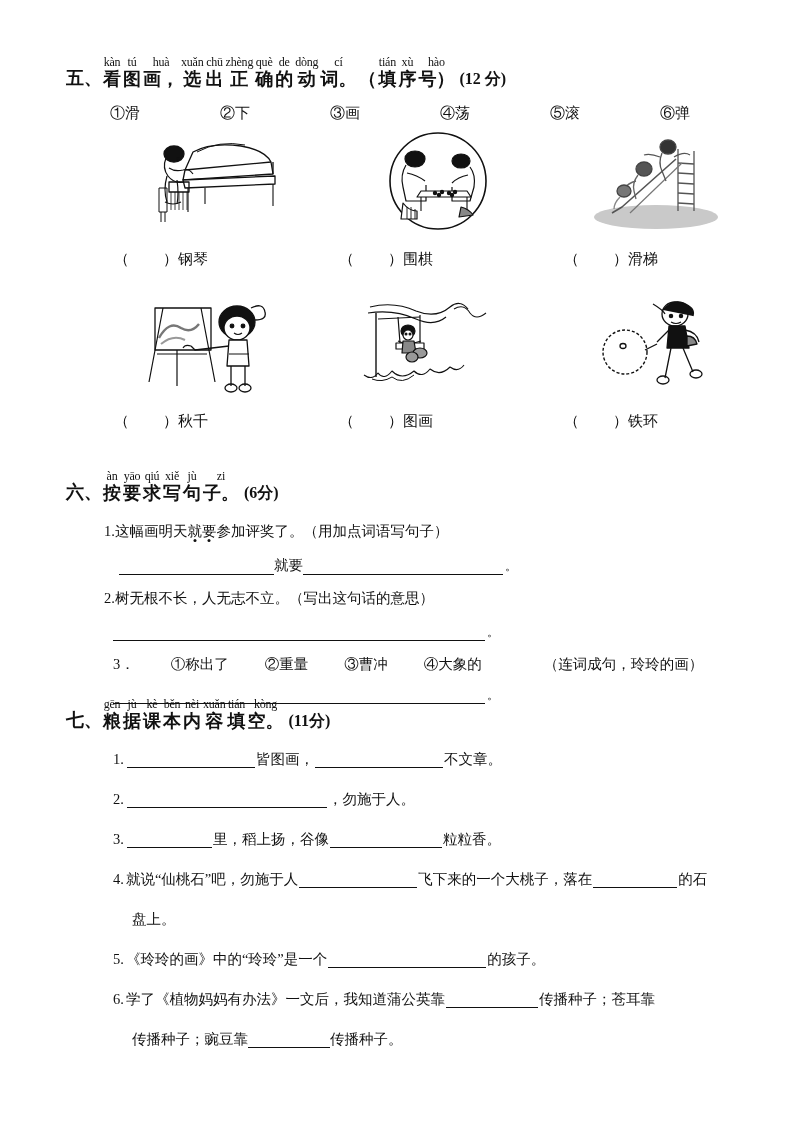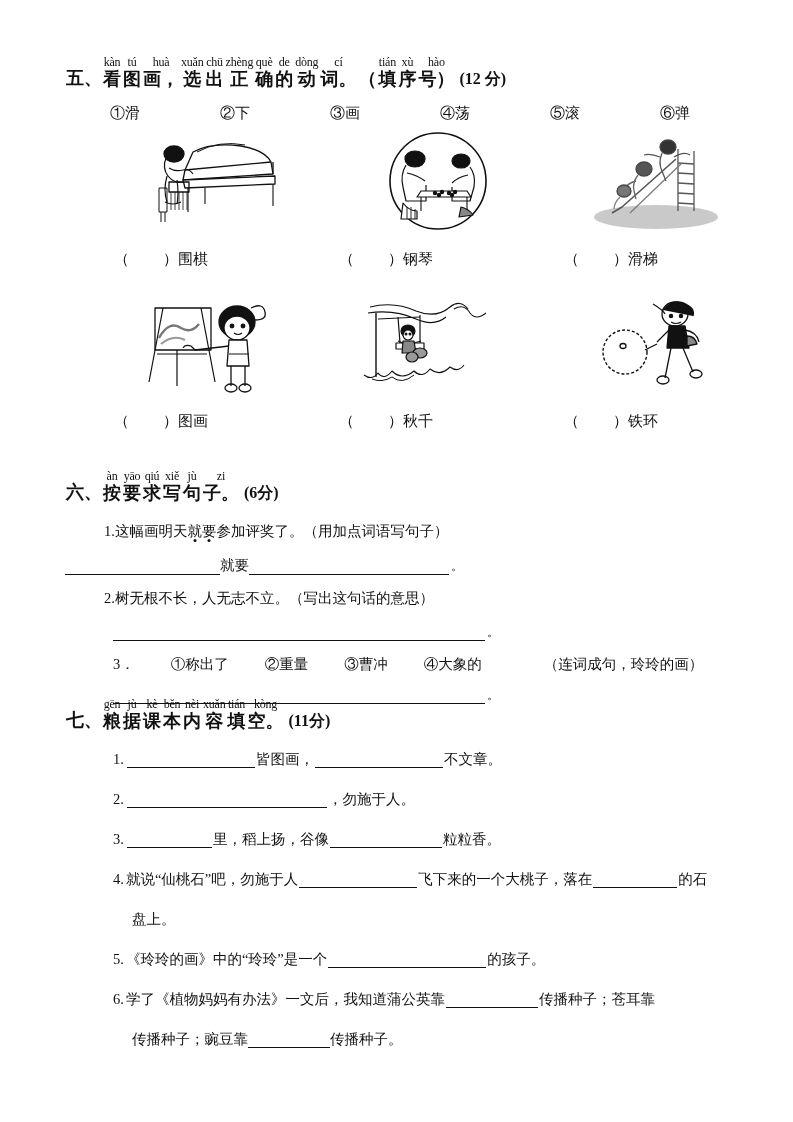--- a/index.html
+++ b/index.html
@@ -126,21 +126,21 @@
     transform: translateX(-50%);
     bottom: -3px;
     width: 3px;
     height: 3px;
     border-radius: 50%;
     background: #111;
   }
   .ans-line {
     display: flex;
     align-items: flex-end;
-    padding-left: 65px;
+    padding-left: 119px;
     margin-top: 12px;
     font-size: 14.5px;
   }
   .blank {
     border-bottom: 1px solid #111;
     height: 17px;
     display: inline-block;
   }
   .period-sm { font-size: 12px; margin-left: 2px; }
 
@@ -329,26 +329,26 @@
               <path d="M42 68 q-6 6 -6 12" stroke="#888"></path>
             </g>
           </svg>
         </div>
       </div>
     </div>
 
     <div class="pic-row" style="margin-top:6px;">
       <div class="pic-cell">
         <div class="pic-label">
+          <span>（</span><span class="paren-gap"></span><span>）钢琴</span>
+        </div>
+      </div>
+      <div class="pic-cell">
+        <div class="pic-label">
           <span>（</span><span class="paren-gap"></span><span>）围棋</span>
-        </div>
-      </div>
-      <div class="pic-cell">
-        <div class="pic-label">
-          <span>（</span><span class="paren-gap"></span><span>）钢琴</span>
         </div>
       </div>
       <div class="pic-cell">
         <div class="pic-label">
           <span>（</span><span class="paren-gap"></span><span>）滑梯</span>
         </div>
       </div>
     </div>
 
     <div class="pic-row" style="margin-top:22px;">
@@ -425,26 +425,26 @@
               <ellipse cx="113" cy="80" rx="6" ry="4"></ellipse>
             </g>
           </svg>
         </div>
       </div>
     </div>
 
     <div class="pic-row" style="margin-top:6px;">
       <div class="pic-cell">
         <div class="pic-label">
+          <span>（</span><span class="paren-gap"></span><span>）秋千</span>
+        </div>
+      </div>
+      <div class="pic-cell">
+        <div class="pic-label">
           <span>（</span><span class="paren-gap"></span><span>）图画</span>
-        </div>
-      </div>
-      <div class="pic-cell">
-        <div class="pic-label">
-          <span>（</span><span class="paren-gap"></span><span>）秋千</span>
         </div>
       </div>
       <div class="pic-cell">
         <div class="pic-label">
           <span>（</span><span class="paren-gap"></span><span>）铁环</span>
         </div>
       </div>
     </div>
   </div>
 

